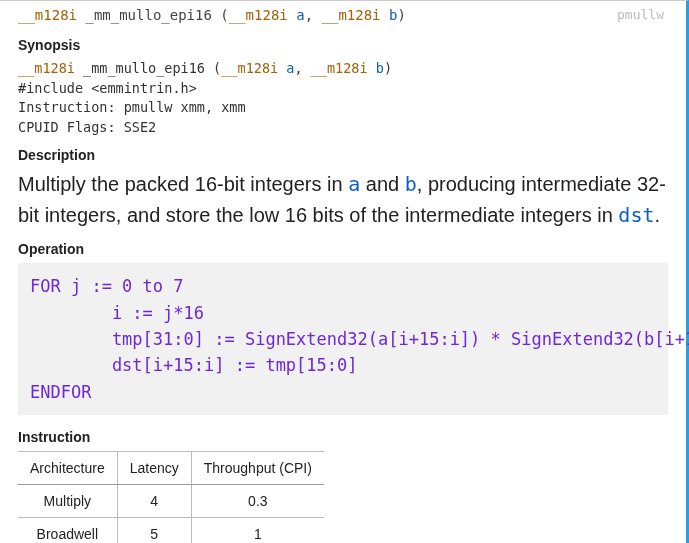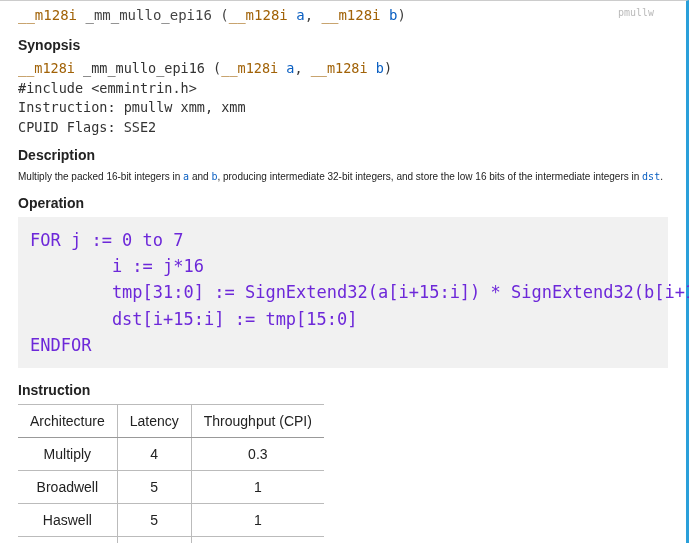--- a/index.html
+++ b/index.html
@@ -21,44 +21,44 @@
   }
   .sig-line {
     font-family: Consolas, Menlo, monospace;
     font-size: 14px;
     color: #444;
     padding: 2px 0 8px 0;
     position: relative;
   }
   .sig-line .instr-tag {
     position: absolute;
-    right: 14px;
+    right: 4px;
     top: 2px;
     color: #bbb;
     font-family: Consolas, Menlo, monospace;
-    font-size: 10px;
+    font-size: 13px;
   }
   .type { color: #a16207; }
   .paren { color: #444; }
   .param { color: #0a5fc2; }
   h3.section {
     font-size: 14px;
     font-weight: 700;
     margin: 6px 0 6px 0;
     color: #222;
   }
   .synopsis-block {
     font-family: Consolas, Menlo, monospace;
     font-size: 13.5px;
     line-height: 1.45;
     color: #333;
     margin-bottom: 10px;
   }
   .desc {
-    font-size: 10px;
+    font-size: 20px;
     line-height: 1.55;
     margin: 4px 0 10px 0;
   }
   .desc .inline-code { font-family: Consolas, Menlo, monospace; color: #0a5fc2; }
   .op-block {
     background: #f1f1f1;
     padding: 10px 12px;
     font-family: Consolas, Menlo, monospace;
     font-size: 17px;
     line-height: 1.55;

